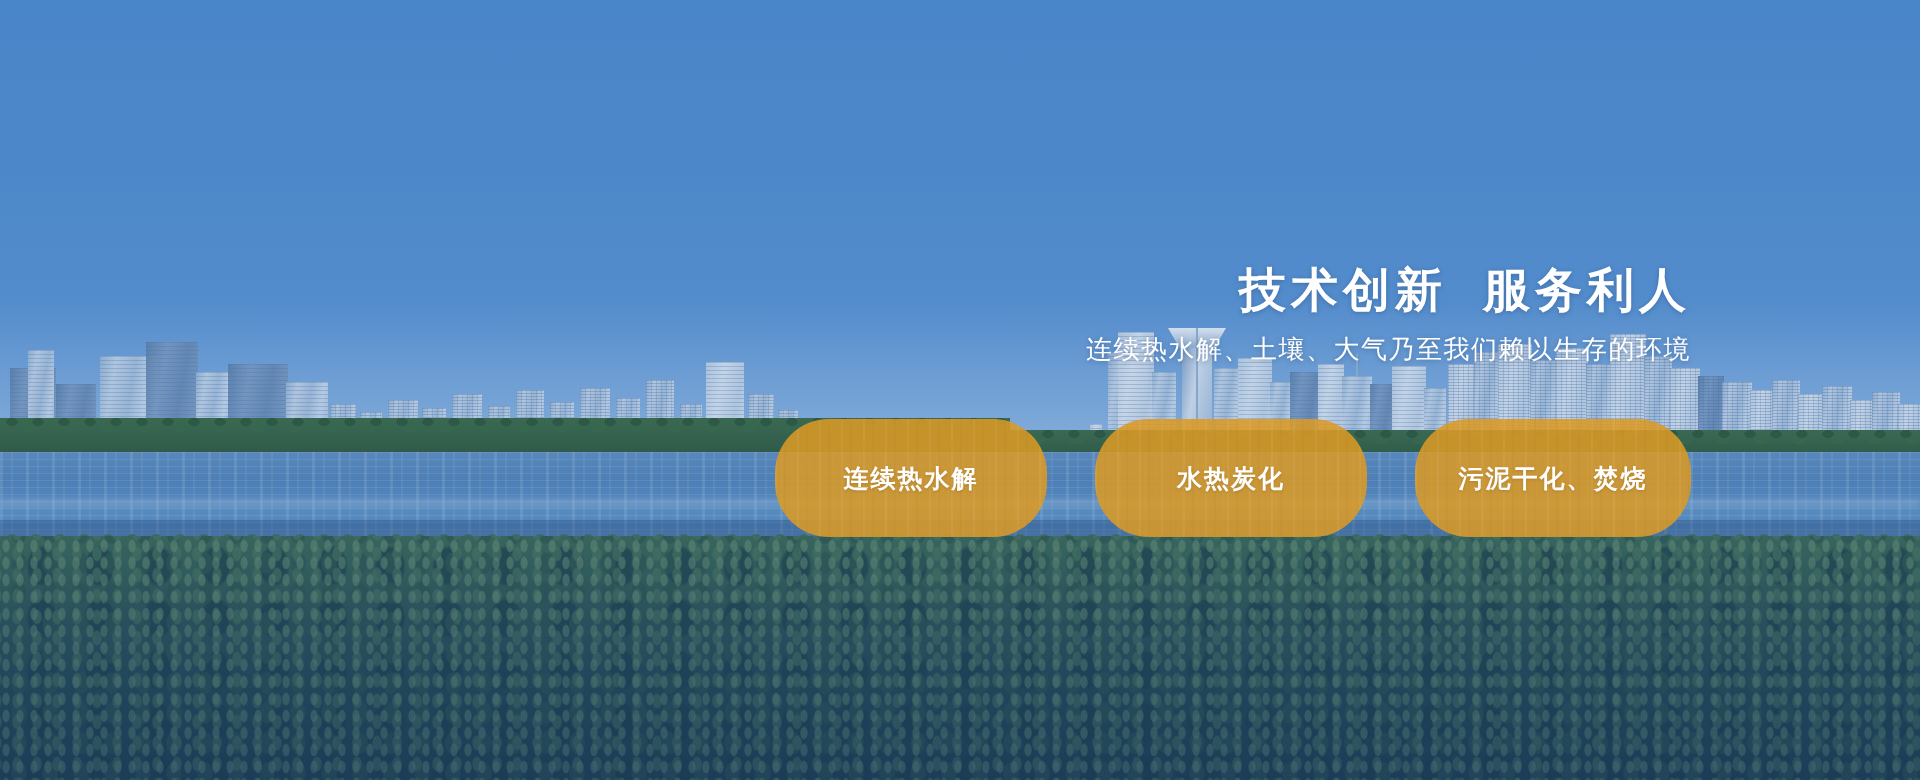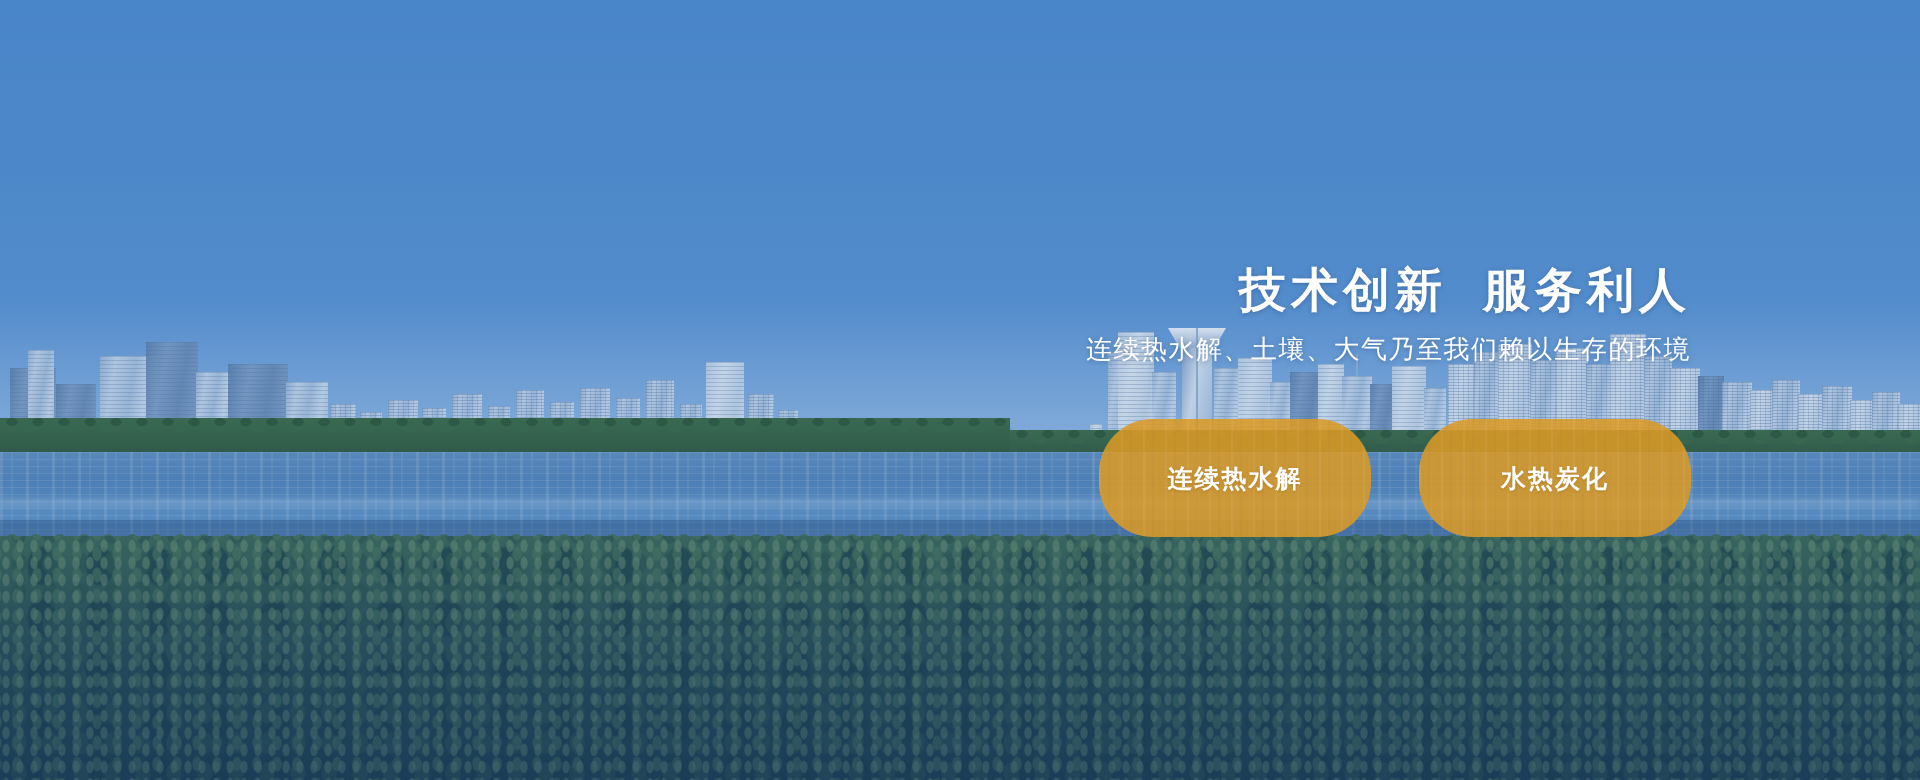--- a/index.html
+++ b/index.html
@@ -294,16 +294,19 @@
 
     <div class="subline">连续热水解、土壤、大气乃至我们赖以生存的环境</div>
 
     <div class="pill-row">
       <div class="pill">
         <span class="pill-label">连续热水解</span>
       </div>
       <div class="pill">
         <span class="pill-label">水热炭化</span>
       </div>
+      <div class="pill wide">
+        <span class="pill-label">污泥干化、焚烧</span>
+      </div>
     </div>
   </div>
 
 </div>
 
 </body></html>

